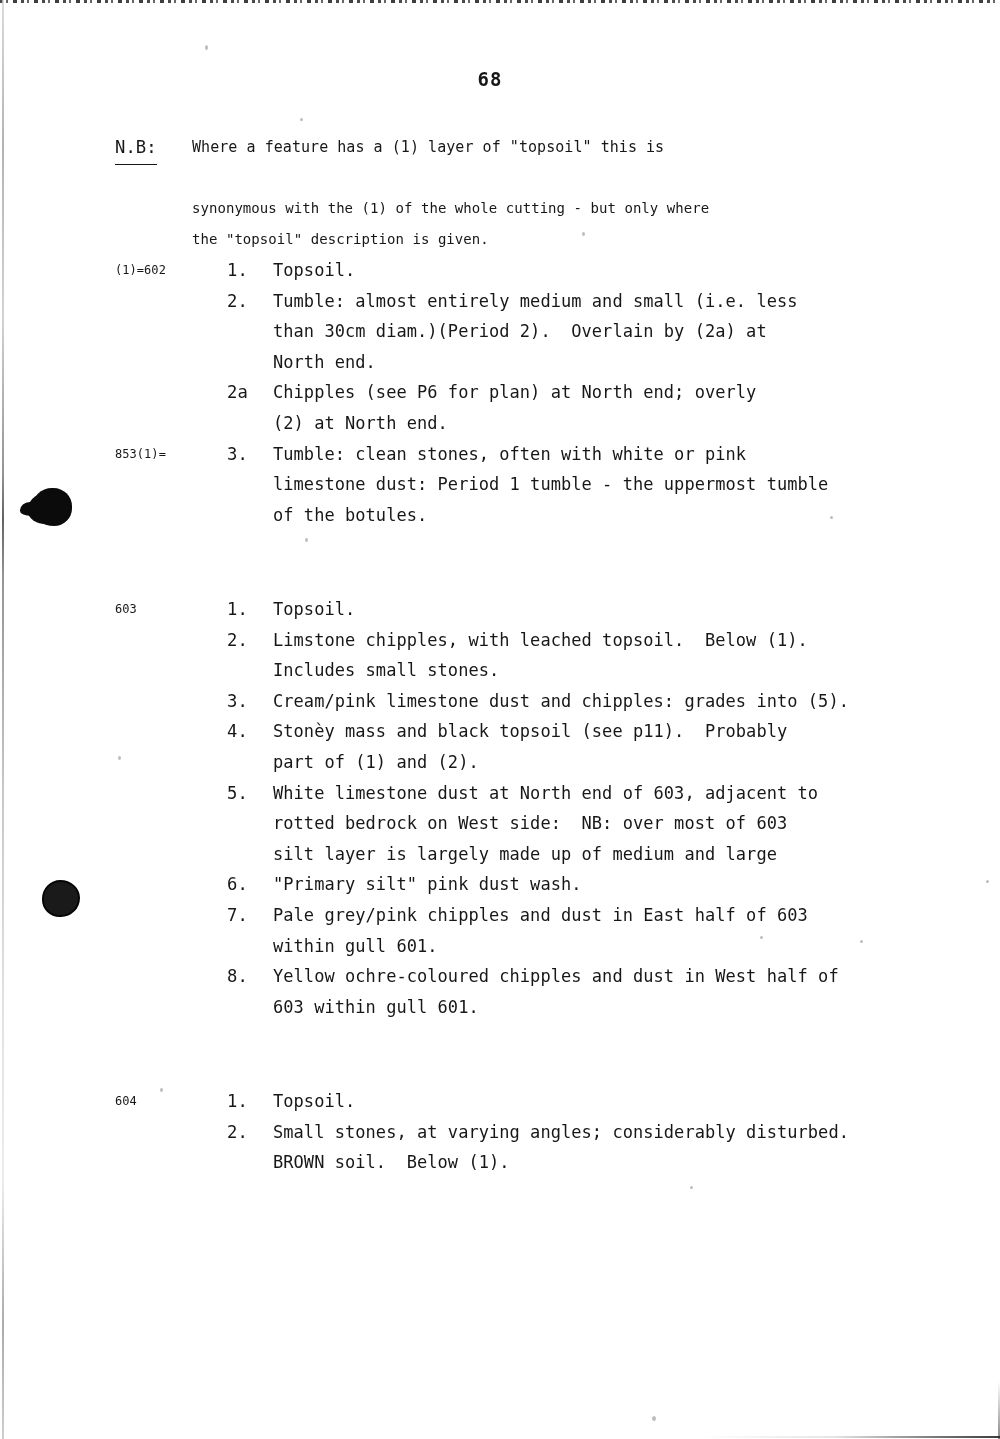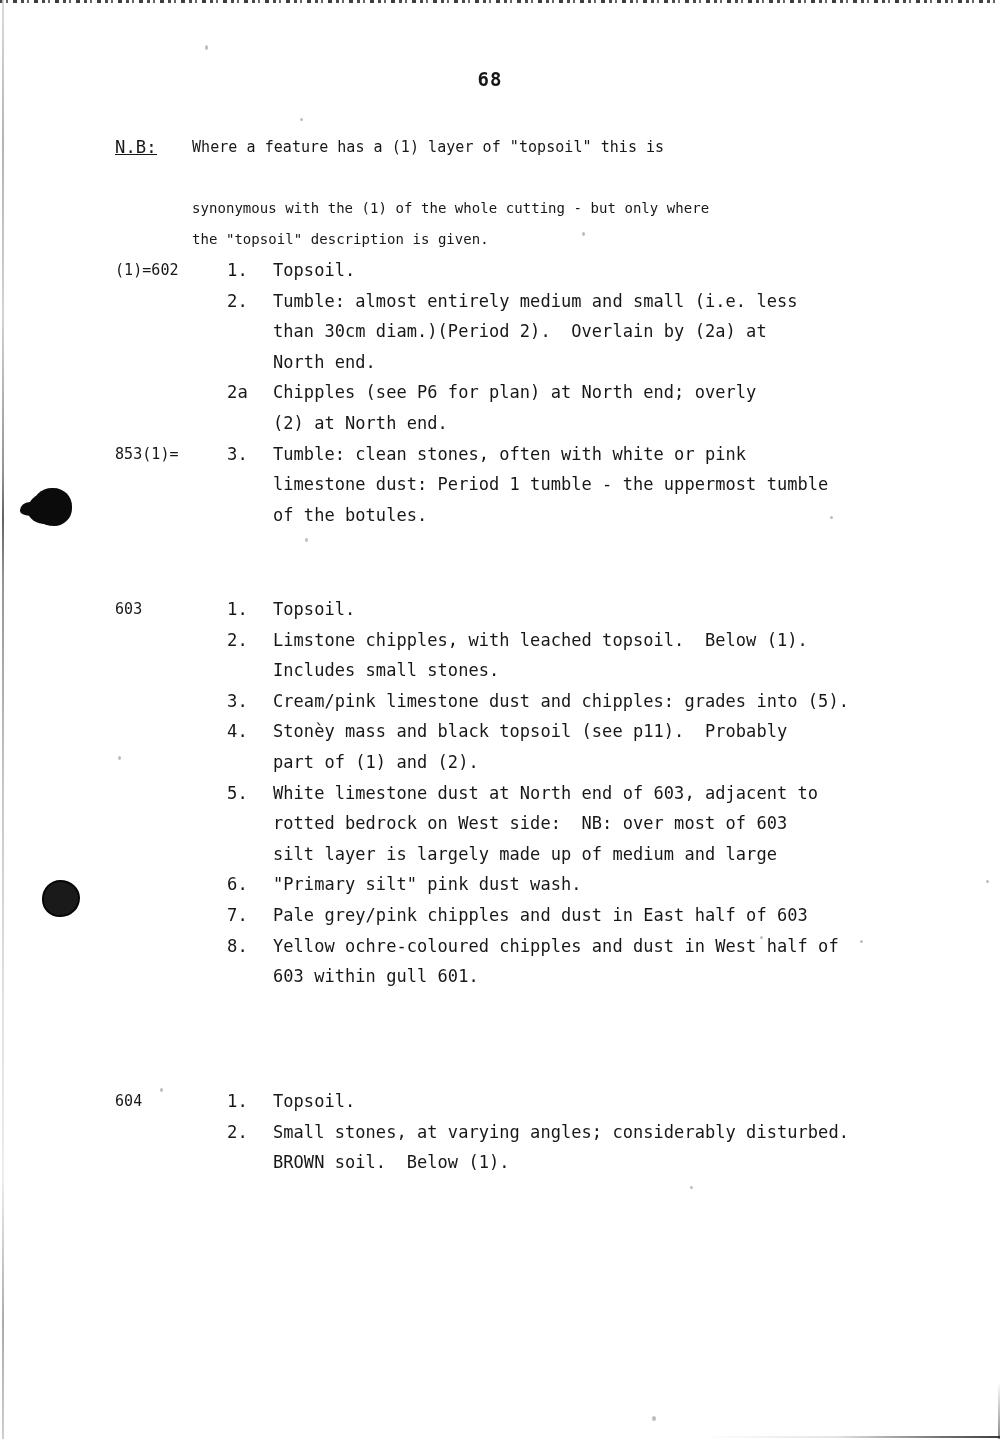--- a/index.html
+++ b/index.html
@@ -113,21 +113,21 @@
     white-space: pre;
     font-size: 17.2px;
     letter-spacing: 0.05px;
   }
 
   .ctx {
     position: absolute;
     left: 0;
     top: 0;
     white-space: pre;
-    font-size: 15px;
+    font-size: 12px;
     line-height: 30.6px;
   }
   .num {
     position: absolute;
     left: 112px;
     top: 0;
     white-space: pre;
     font-size: 17.2px;
     line-height: 30.6px;
   }
@@ -140,21 +140,21 @@
     line-height: 30.6px;
   }
 
   .nb-label {
     position: absolute;
     left: 0; top: 0;
     font-size: 17.2px;
     line-height: 30.6px;
     white-space: pre;
     border-bottom: 1.5px solid #171717;
-    padding-bottom: 0;
+    padding-bottom: 10px;
     height: 22px;
   }
   .nb-text {
     position: absolute;
     left: 77px; top: 0;
     font-size: 15px;
     line-height: 30.6px;
     white-space: pre;
   }
   .nb-cont {
@@ -288,20 +288,23 @@
 
     <div class="line">
       <span class="num">6.</span>
       <span class="txt">"Primary silt" pink dust wash.</span>
     </div>
 
     <div class="line">
       <span class="num">7.</span>
       <span class="txt">Pale grey/pink chipples and dust in East half of 603</span>
     </div>
+    <div class="line">
+      <span class="txt">within gull 601.</span>
+    </div>
 
     <div class="line">
       <span class="num">8.</span>
       <span class="txt">Yellow ochre-coloured chipples and dust in West half of</span>
     </div>
     <div class="line">
       <span class="txt">603 within gull 601.</span>
     </div>
   </div>
 

